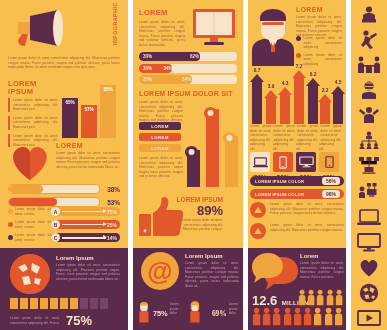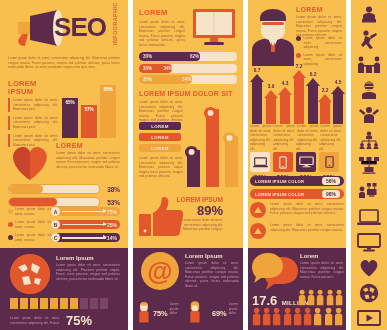--- a/index.html
+++ b/index.html
@@ -163,21 +163,20 @@
 
   <div class="col col1">
 
     <div class="seo-wrap">
       <svg width="68" height="40" viewBox="0 0 68 40">
         <path d="M10 14 L10 26 L22 26 L22 14 Z" fill="#f0a53c"></path>
         <path d="M22 8 L50 2 L50 38 L22 32 Z" fill="#5c2a4a"></path>
         <ellipse cx="50" cy="20" rx="5" ry="18" fill="#f6e3c8"></ellipse>
         <path d="M14 26 L20 26 L17 38 Q10 38 10 32 Z" fill="#e2582c"></path>
       </svg>
-      <div class="seo-text">SEO</div>
       <div class="seo-vert">INFOGRAPHIC</div>
     </div>
 
     <div class="c1-p1 lorem-body">Lorem ipsum dolor sit amet, consectetur adipiscing elit. Maecenas porttitor congue massa. Fusce posuere, magna sed pulvinar ultricies, purus lectus malesuada libero, sit amet commodo magna eros quis urna.</div>
 
     <div class="c1-lorem">
       <h3 class="head-orange">LOREM IPSUM</h3>
     </div>
 
     <div class="c1-bullets">
@@ -369,21 +368,21 @@
         <rect x="4" y="4" width="10" height="11" rx="4" fill="#f6e3c8"></rect>
         <path d="M4 7 C4 2 14 2 14 7 L14 8 L4 8 Z" fill="#f0a53c"></path>
       </svg>
       <span class="pct-sm" style="margin:0 2px 8px 2px;">75%</span>
       <span class="lorem-body on-purple" style="width:16px;margin-bottom:10px;">Lorem ipsum dolor</span>
       <svg class="person" style="margin-left:6px;" viewBox="0 0 18 30">
         <path d="M3 30 L3 18 C3 15 6 13.5 9 13.5 C12 13.5 15 15 15 18 L15 30 Z" fill="#e2582c"></path>
         <rect x="4" y="4" width="10" height="11" rx="4" fill="#f6e3c8"></rect>
         <path d="M3.5 7 C3.5 1 14.5 1 14.5 7 L14.5 13 L12.5 13 L12.5 8 L5.5 8 L5.5 13 L3.5 13 Z" fill="#f0a53c"></path>
       </svg>
-      <span class="pct-sm" style="margin:0 2px 8px 10px;">69%</span>
+      <span class="pct-sm" style="margin:0 2px 8px 10px;font-family:Liberation Serif, serif;">69%</span>
       <span class="lorem-body on-purple" style="width:16px;margin-bottom:10px;">Lorem ipsum dolor</span>
     </div>
   </div>
 
   <div class="col col3">
 
     <svg class="biz" viewBox="0 0 46 62">
       <path d="M2 62 L2 46 C2 38 10 34 23 34 C36 34 44 38 44 46 L44 62 Z" fill="#5c2a4a"></path>
       <path d="M18 34 L23 46 L28 34 Z" fill="#f6e3c8"></path>
       <path d="M21 38 L23 42 L25 38 L25 48 L21 48 Z" fill="#e2582c"></path>
@@ -522,21 +521,21 @@
     <div class="purple-foot"></div>
     <svg class="bubbles" viewBox="0 0 46 38">
       <path d="M12 20 C12 11 20 5 30 5 C40 5 46 11 46 19 C46 27 40 32 30 32 L22 32 L14 38 L16 31 C13.5 28.5 12 24 12 20 Z" fill="#e2582c"></path>
       <path d="M0 15 C0 7 7 1 16 1 C25 1 31 7 31 14 C31 21 25 26 16 26 L9 26 L2 31 L4 25 C1.5 22.5 0 19 0 15 Z" fill="#f0a53c"></path>
     </svg>
     <div class="c3-foot-txt">
       <h3 class="head-white">Lorem</h3>
       <div class="lorem-body on-purple">Lorem ipsum dolor sit amet, consectetur adipiscing elit. Maecenas porttitor congue massa. Fusce posuere.</div>
     </div>
     <div class="mill">
-      <span class="n">17.6</span>
+      <span class="n">12.6</span>
       <span class="u">MILLION</span>
     </div>
     <div class="crowd">
       <div class="crowd-row" style="margin-left:46px;">
         <svg class="ppl" viewBox="0 0 10 19">
             <circle cx="5" cy="3" r="3" fill="#f0a53c"></circle>
             <path d="M1 19 L1 9 C1 7 3 6 5 6 C7 6 9 7 9 9 L9 19 Z" fill="#f0a53c"></path>
           </svg>
         <svg class="ppl" viewBox="0 0 10 19">
             <circle cx="5" cy="3" r="3" fill="#f0a53c"></circle>

